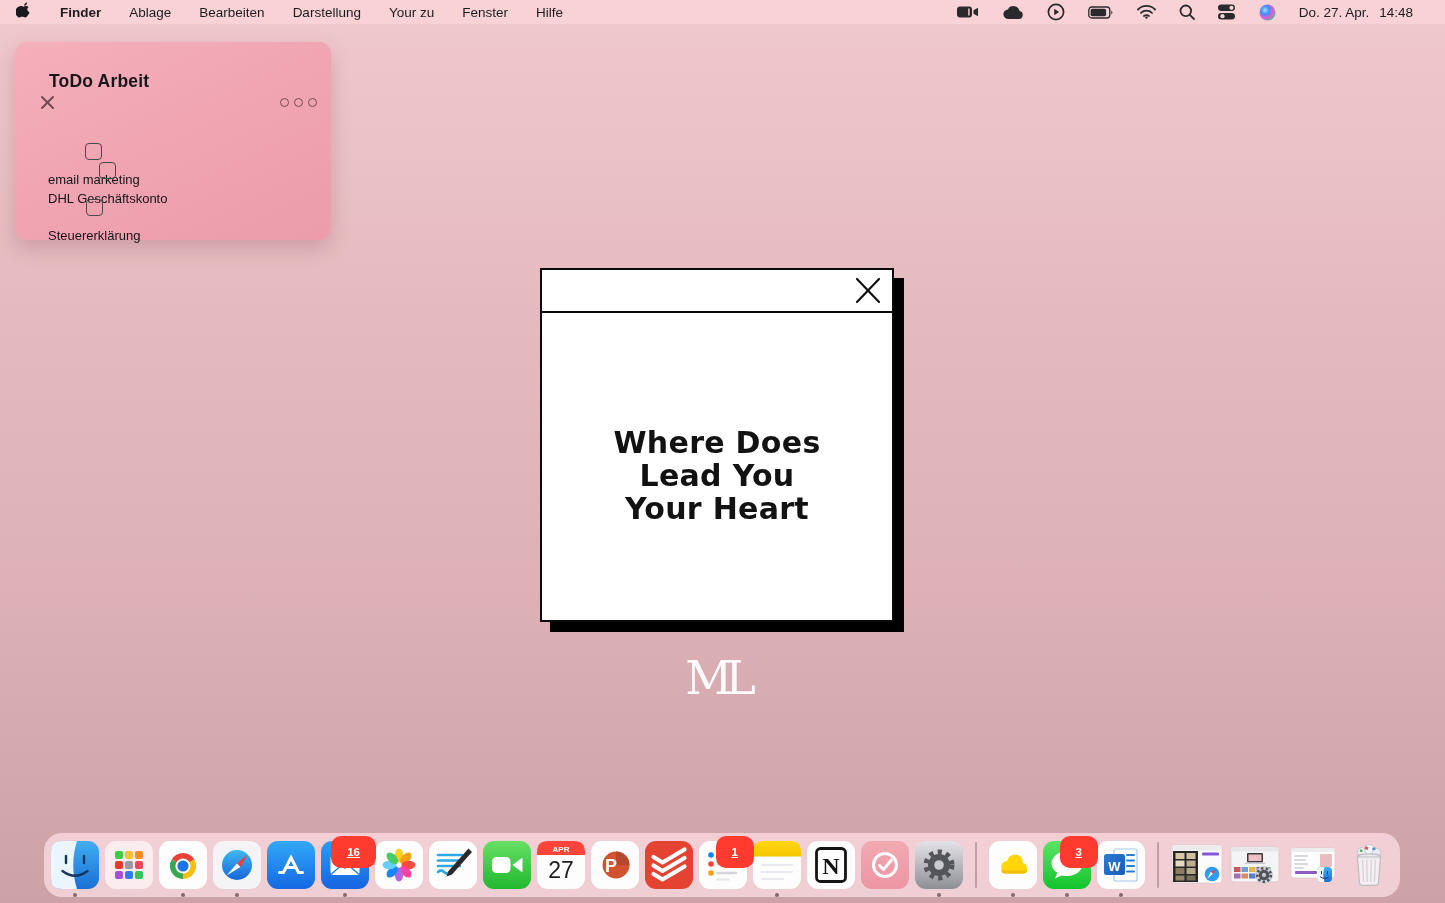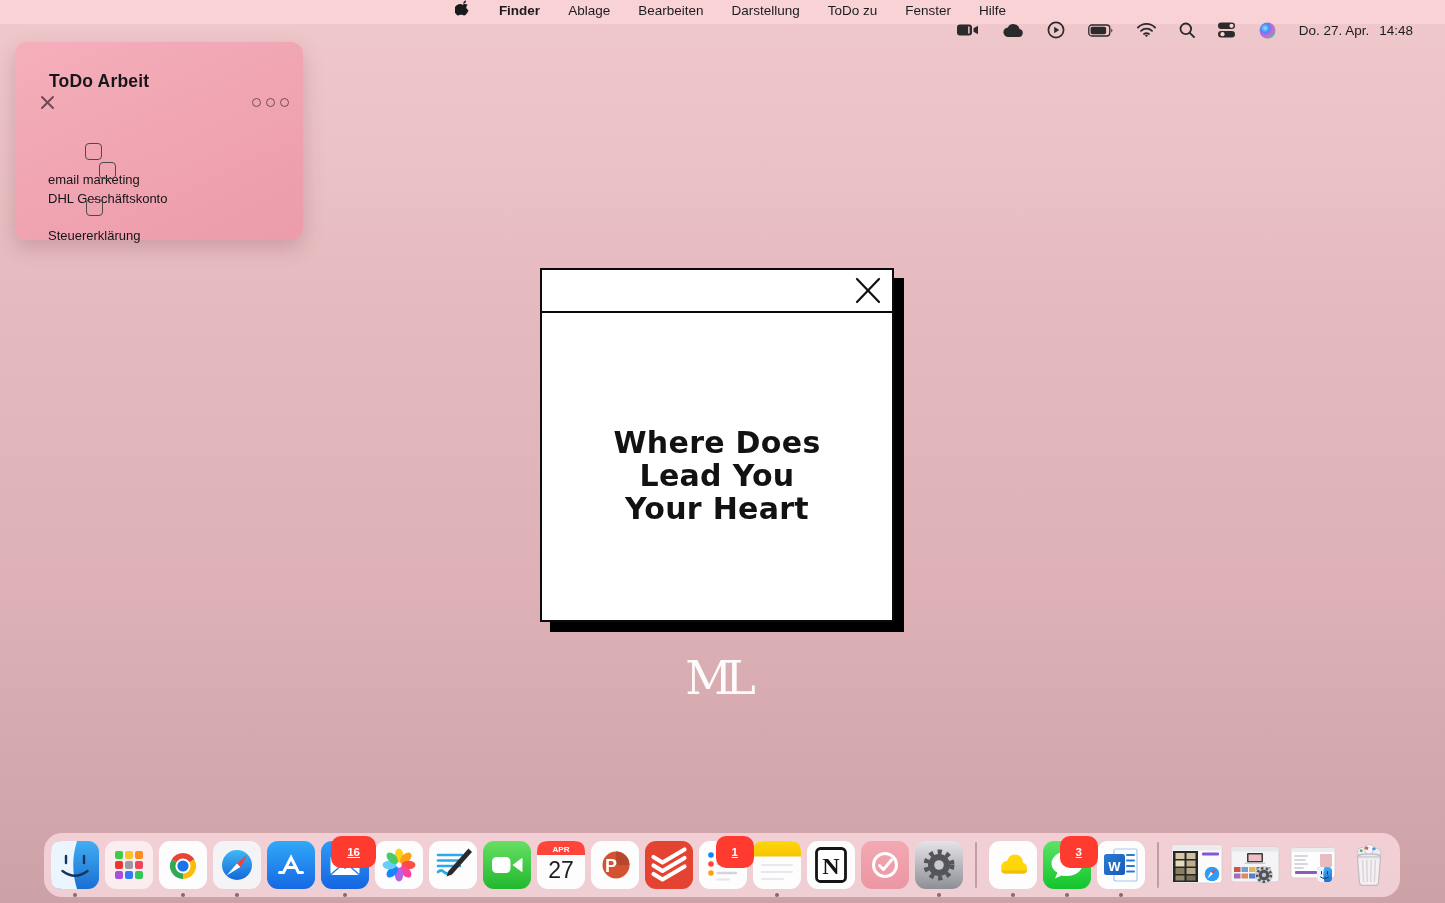--- a/index.html
+++ b/index.html
@@ -5,30 +5,30 @@
   html,body{margin:0;padding:0;}
   body{
     width:1445px;height:903px;overflow:hidden;position:relative;
     font-family:"Liberation Sans",sans-serif;
     background:linear-gradient(180deg,#f0c9cd 0%,#e5babe 35%,#ddb1b6 65%,#cda2a7 100%);
   }
   
   .menubar{
     position:absolute;top:0;left:0;right:0;height:24px;
     background:#f9d2d6;display:flex;align-items:center;
-    font-size:13.5px;color:#1c1c1e;z-index:50;flex-direction:column;
+    font-size:13.5px;color:#1c1c1e;z-index:50;
   }
   .mb-left{display:flex;align-items:center;gap:28px;padding-left:16px;}
   .mb-left .appname{font-weight:bold;}
   .mb-right{margin-left:auto;display:flex;align-items:center;gap:23px;padding-right:32px;}
   .mb-right svg{display:block;}
   .mb-clock{display:flex;gap:10px;font-size:13.5px;}
   
   .note{
-    position:absolute;left:15px;top:42px;width:288px;height:198px;border-radius:12px;
+    position:absolute;left:15px;top:42px;width:316px;height:198px;border-radius:12px;
     background:linear-gradient(155deg,#f5afbb 0%,#f0a3b1 55%,#ec9card 100%,#ec9cab 100%);
     background:linear-gradient(155deg,#f5afbb 0%,#f0a3b1 55%,#ec9cab 100%);
     box-shadow:0 8px 20px rgba(120,60,70,.25);z-index:10;
   }
   .note-close{position:absolute;left:25px;top:53px;cursor:pointer;}
   .note-dots{position:absolute;right:14px;top:56px;display:flex;gap:5px;}
   .note-dots i{width:7px;height:7px;border:1.7px solid #744c55;border-radius:50%;display:block;}
   .note-title{position:absolute;left:34px;top:29px;font-size:17.5px;font-weight:bold;color:#17171a;letter-spacing:.2px;}
   .todo-row{position:absolute;left:33px;display:flex;align-items:center;gap:12px;flex-direction:column;}
   .todo-row .cb{width:17px;height:17px;border:1.6px solid #4a4a4c;border-radius:4px;background:transparent;box-sizing:border-box;}
@@ -70,21 +70,21 @@
   <div class="mb-left">
     <span>
       <svg width="16" height="18" viewBox="0 0 16 18">
           <path fill="#1a1a1c" d="M11.3 0.6c.1 1-.3 2-.9 2.7-.7.8-1.7 1.3-2.6 1.2-.1-.9.4-1.9 1-2.6C9.4 1.2 10.5.7 11.3.6zM14 13.3c-.5 1.1-.7 1.6-1.4 2.6-.9 1.4-2.2 3-3.7 3-1.4 0-1.8-.9-3.6-.9-1.8 0-2.2.9-3.6.9-1.6 0-2.8-1.5-3.7-2.9C-3.2 12.6-3.4 8 .3 6 1.4 5.3 2.8 5 3.9 5c1.3 0 2.1.9 3.2.9 1 0 1.7-.9 3.2-.9 1 0 2.1.3 3 1.1-2.6 1.4-2.2 5.1.7 6.2z" transform="translate(1.8,0) scale(0.82)"></path>
         </svg>
     </span>
     <span class="appname">Finder</span>
     <span>Ablage</span>
     <span>Bearbeiten</span>
     <span>Darstellung</span>
-    <span>ToDo zu</span>
+    <span>Your zu</span>
     <span>Fenster</span>
     <span>Hilfe</span>
   </div>
   <div class="mb-right">
     <span>
       <svg width="22" height="16" viewBox="0 0 22 16">
           <rect x="0" y="2.5" width="15" height="11" rx="3" fill="#2a2a2c"></rect>
           <rect x="11.2" y="4.5" width="1.4" height="7" fill="#f9d2d6"></rect>
           <path d="M16.5 6.2 L21 3.8 v8.4 l-4.5-2.4z" fill="#2a2a2c"></path>
         </svg>

